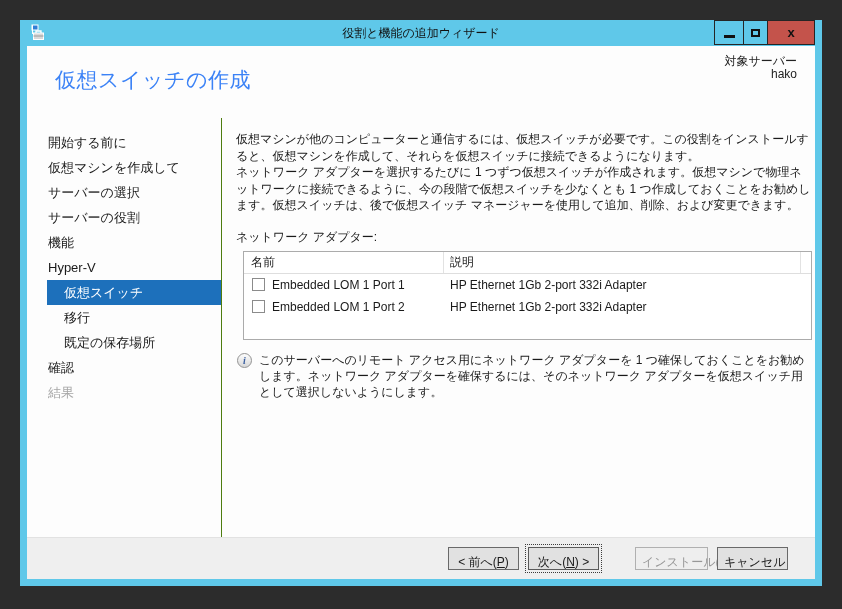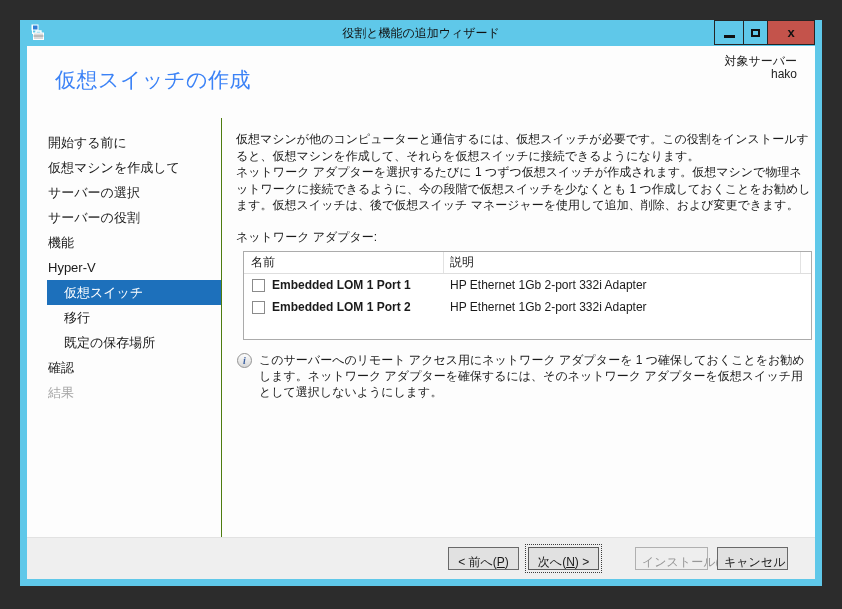--- a/index.html
+++ b/index.html
@@ -74,21 +74,21 @@
     margin-left:7px; margin-top:5px; height:89px;
     border:1px solid #ababab; background:#fff;
     display:flex; flex-direction:column; font-size:12px;
   }
   .thead { display:flex; height:22px; flex:none; border-bottom:1px solid #dedede; }
   .th { line-height:21px; padding-left:6px; }
   .th.name { width:200px; border-right:1px solid #e2e2e2; padding-left:7px; }
   .th.desc { flex:1; border-right:1px solid #e2e2e2; }
   .th.filler { width:10px; border:none; }
   .trow { display:flex; height:22px; flex:none; align-items:center; }
-  .cell.name { width:200px; display:flex; align-items:flex-end; padding-left:8px;font-weight:bold; }
+  .cell.name { width:200px; display:flex; align-items:flex-start; padding-left:8px; }
   .cell.desc { flex:1; padding-left:6px; }
   .checkbox {
     width:13px; height:13px; border:1px solid #8b8b8b; background:#fff;
     display:inline-block; margin-right:7px; flex:none;
   }
   .note { display:flex; margin-top:12px; }
   .info-icon {
     flex:none; width:15px; height:15px; border-radius:50%;
     border:1px solid #939393;
     background:linear-gradient(#fdfdfd,#d7d7d7);

